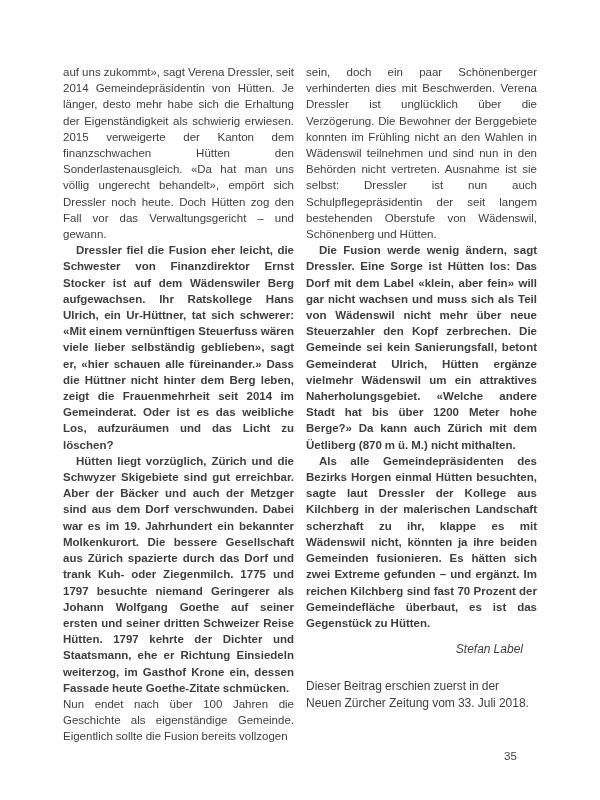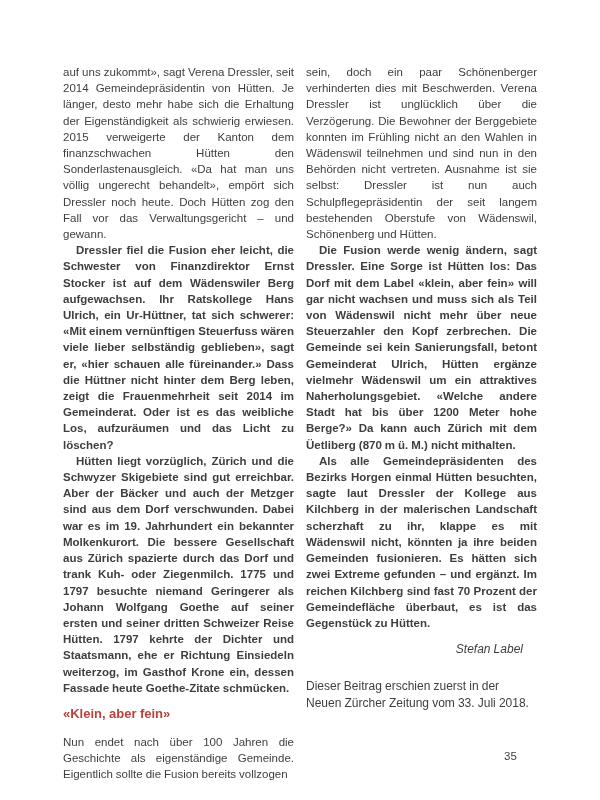--- a/index.html
+++ b/index.html
@@ -72,21 +72,20 @@
 </style>
 </head>
 <body>
 
 <div class="page">
   <div class="columns">
     <div class="column" style="color: rgb(63, 62, 62);">
         <p class="para">auf uns zukommt», sagt Verena Dressler, seit 2014 Gemeindepräsidentin von Hütten. Je länger, desto mehr habe sich die Erhaltung der Eigenständigkeit als schwierig erwiesen. 2015 verweigerte der Kanton dem finanzschwachen Hütten den Sonderlastenausgleich. «Da hat man uns völlig ungerecht behandelt», empört sich Dressler noch heute. Doch Hütten zog den Fall vor das Verwaltungsgericht – und gewann.</p>
         <p class="para indent">Dressler fiel die Fusion eher leicht, die Schwester von Finanzdirektor Ernst Stocker ist auf dem Wädenswiler Berg aufgewachsen. Ihr Ratskollege Hans Ulrich, ein Ur-Hüttner, tat sich schwerer: «Mit einem vernünftigen Steuerfuss wären viele lieber selbständig geblieben», sagt er, «hier schauen alle füreinander.» Dass die Hüttner nicht hinter dem Berg leben, zeigt die Frauenmehrheit seit 2014 im Gemeinderat. Oder ist es das weibliche Los, aufzuräumen und das Licht zu löschen?</p>
         <p class="para indent">Hütten liegt vorzüglich, Zürich und die Schwyzer Skigebiete sind gut erreichbar. Aber der Bäcker und auch der Metzger sind aus dem Dorf verschwunden. Dabei war es im 19. Jahrhundert ein bekannter Molkenkurort. Die bessere Gesellschaft aus Zürich spazierte durch das Dorf und trank Kuh- oder Ziegenmilch. 1775 und 1797 besuchte niemand Geringerer als Johann Wolfgang Goethe auf seiner ersten und seiner dritten Schweizer Reise Hütten. 1797 kehrte der Dichter und Staatsmann, ehe er Richtung Einsiedeln weiterzog, im Gasthof Krone ein, dessen Fassade heute Goethe-Zitate schmücken.</p>
-        <h2 class="heading" style="color: rgb(184, 66, 62);">«Klein, aber fein»</h2>
         <p class="para">Nun endet nach über 100 Jahren die Geschichte als eigenständige Gemeinde. Eigentlich sollte die Fusion bereits vollzogen</p>
       </div>
     <div class="column" style="color: rgb(63, 62, 62);">
         <p class="para">sein, doch ein paar Schönenberger verhinderten dies mit Beschwerden. Verena Dressler ist unglücklich über die Verzögerung. Die Bewohner der Berggebiete konnten im Frühling nicht an den Wahlen in Wädenswil teilnehmen und sind nun in den Behörden nicht vertreten. Ausnahme ist sie selbst: Dressler ist nun auch Schulpflegepräsidentin der seit langem bestehenden Oberstufe von Wädenswil, Schönenberg und Hütten.</p>
         <p class="para indent">Die Fusion werde wenig ändern, sagt Dressler. Eine Sorge ist Hütten los: Das Dorf mit dem Label «klein, aber fein» will gar nicht wachsen und muss sich als Teil von Wädenswil nicht mehr über neue Steuerzahler den Kopf zerbrechen. Die Gemeinde sei kein Sanierungsfall, betont Gemeinderat Ulrich, Hütten ergänze vielmehr Wädenswil um ein attraktives Naherholungsgebiet. «Welche andere Stadt hat bis über 1200 Meter hohe Berge?» Da kann auch Zürich mit dem Üetliberg (870 m ü. M.) nicht mithalten.</p>
         <p class="para indent">Als alle Gemeindepräsidenten des Bezirks Horgen einmal Hütten besuchten, sagte laut Dressler der Kollege aus Kilchberg in der malerischen Landschaft scherzhaft zu ihr, klappe es mit Wädenswil nicht, könnten ja ihre beiden Gemeinden fusionieren. Es hätten sich zwei Extreme gefunden – und ergänzt. Im reichen Kilchberg sind fast 70 Prozent der Gemeindefläche überbaut, es ist das Gegenstück zu Hütten.</p>
         <div class="byline">Stefan Label</div>
         <div class="footnote">
           <span class="footnote-line">Dieser Beitrag erschien zuerst in der</span>
           <span class="footnote-line">Neuen Zürcher Zeitung vom 33. Juli 2018.</span>

